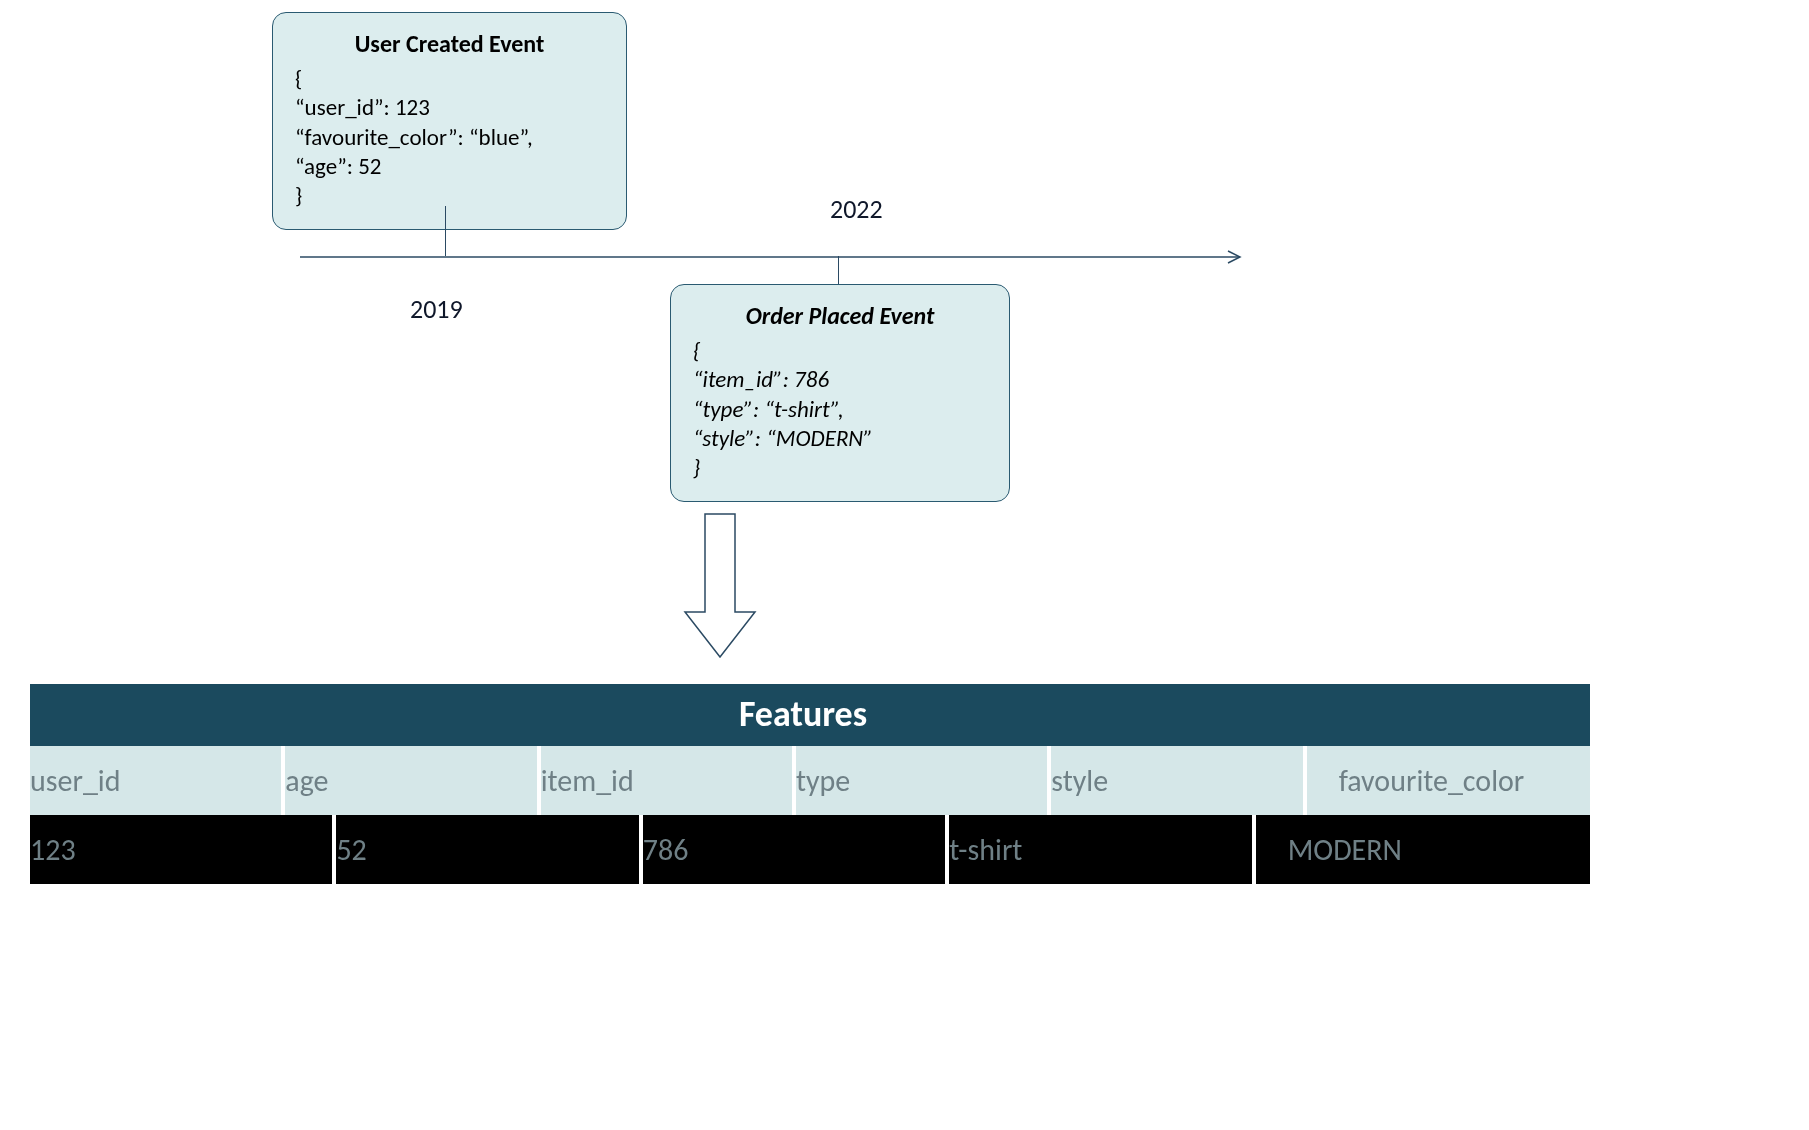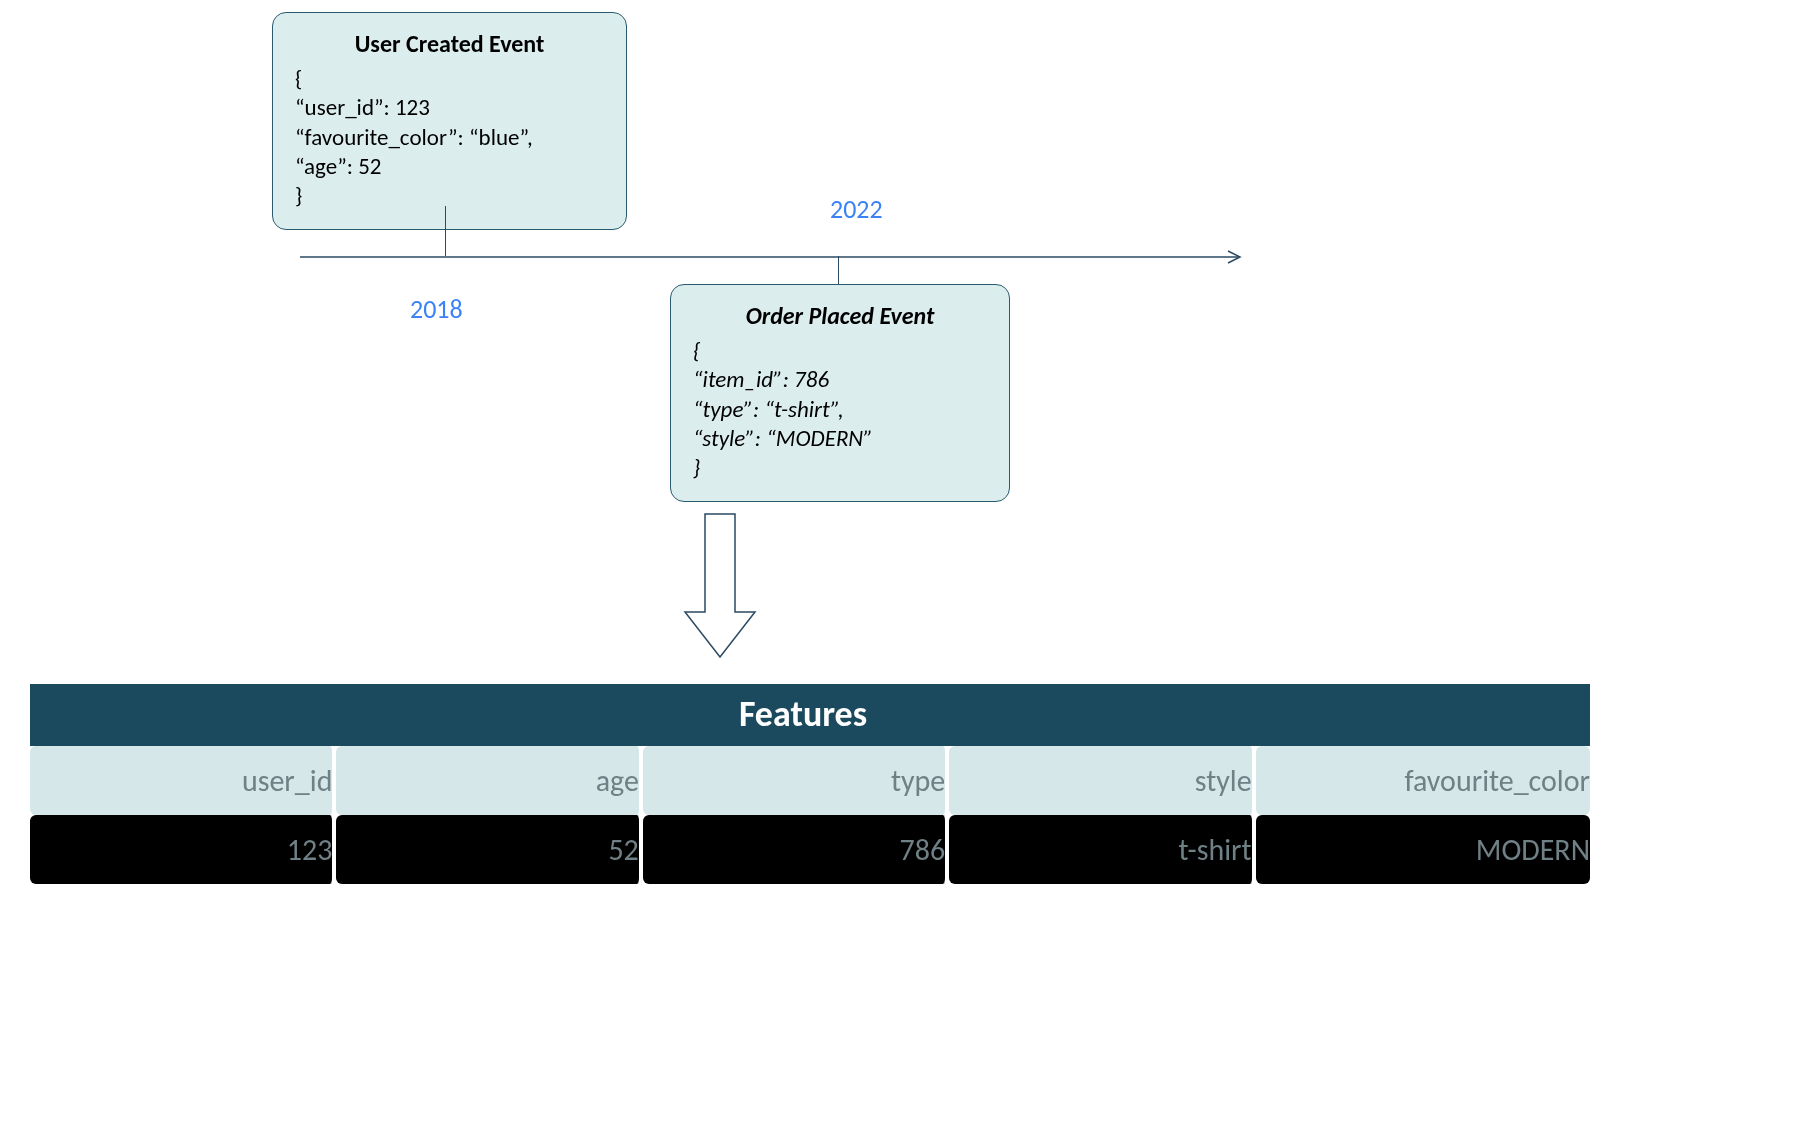--- a/index.html
+++ b/index.html
@@ -43,21 +43,21 @@
     position: absolute;
     width: 0;
     border-left: 1.5px solid #2b4a63;
   }
   .v1 { left: 445px; top: 206px; height: 50px; }
   .v2 { left: 838px; top: 256px; height: 28px; }
 
   
   .year {
     position: absolute;
-    color: #3b82f6;
+    color: #0f172a;
     font-size: 26px;
   }
   .y2019 { left: 410px; top: 293px; }
   .y2022 { left: 830px; top: 193px; }
 
   
   .down-arrow {
     position: absolute;
     left: 680px;
     top: 512px;
@@ -77,28 +77,27 @@
     font-size: 36px;
     text-align: center;
     padding: 8px 14px 10px 0;
   }
   .features-row {
     display: flex;
     width: 100%;
   }
   .features-cell {
     flex: 1 1 0;
-    text-align: right;
+    text-align: left;
     color: #6f8086;
     font-size: 30px;
     padding: 16px 0;
     background: #ffffff;
     border-right: 4px solid #ffffff;
     box-sizing: border-box;
-    border-radius: 6px;
   }
   .features-row.head .features-cell {
     background: #d5e7e8;
     color: #6f8086;
     font-size: 30px;
   }
   .features-row.data .features-cell {
     background: #000000;
   }
   .features-cell:last-child { border-right: none; padding-left: 32px; }
@@ -134,32 +133,33 @@
   </div>
 
   <div class="vline v1"></div>
   <div class="vline v2"></div>
 
   <svg class="timeline" width="960" height="20">
     <line x1="0" y1="8" x2="940" y2="8" stroke="#2b4a63" stroke-width="1.5"></line>
     <polyline points="928,2 940,8 928,14" fill="none" stroke="#2b4a63" stroke-width="1.5"></polyline>
   </svg>
 
-  <div class="year y2019">2018</div>
+  <div class="year y2019">2019</div>
   <div class="year y2022">2022</div>
 
   <svg class="down-arrow" width="80" height="150">
     <path d="M25 2 H55 V100 H75 L40 145 L5 100 H25 Z" fill="#ffffff" stroke="#2b4a63" stroke-width="1.5"></path>
   </svg>
 
   <div class="features">
     <div class="features-header">Features</div>
     <div class="features-row head">
       <div class="features-cell">user_id</div>
       <div class="features-cell">age</div>
+      <div class="features-cell">item_id</div>
       <div class="features-cell">type</div>
       <div class="features-cell">style</div>
       <div class="features-cell">favourite_color</div>
     </div>
     <div class="features-row data">
       <div class="features-cell">123</div>
       <div class="features-cell">52</div>
       <div class="features-cell">786</div>
       <div class="features-cell">t-shirt</div>
       <div class="features-cell">MODERN</div>

